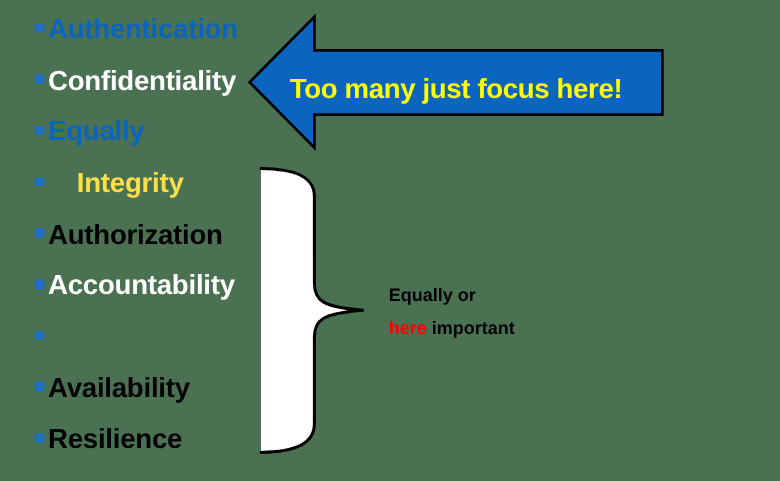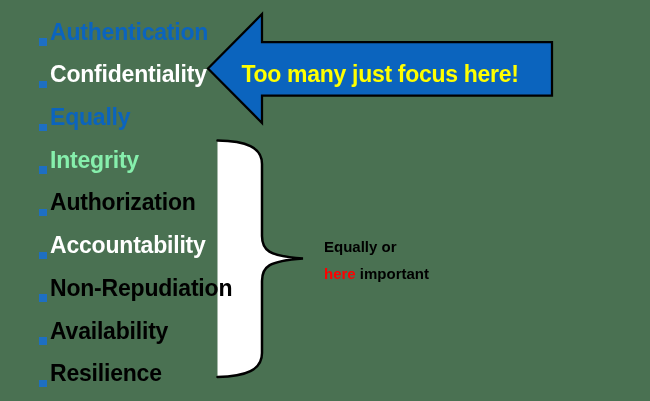--- a/index.html
+++ b/index.html
@@ -14,22 +14,22 @@
   }
   
   .list {
     position: absolute;
     left: 0; top: 3px;
     width: 230px;
   }
   .row {
     height: 42.7px;
     display: flex;
-    align-items: flex-end;
-    padding-left: 39px;
+    align-items: center;
+    padding-left: 29px;
   }
   .bullet {
     width: 7.5px; height: 7.5px;
     flex: 0 0 7.5px;
     margin-right: 3.5px;
     margin-top: -2px;
   }
   .label {
     font-size: 23px;
     font-weight: bold;
@@ -92,33 +92,32 @@
       <div class="row">
         <span class="bullet" style="background: rgb(30, 111, 194);"></span>
         <span class="label" style="color: #ffffff;">Confidentiality</span>
       </div>
       <div class="row">
         <span class="bullet" style="background: rgb(30, 111, 194);"></span>
         <span class="label" style="color: rgb(11, 100, 190);">Equally</span>
       </div>
       <div class="row">
         <span class="bullet" style="background: rgb(30, 111, 194);"></span>
-        <span class="label" style="color: #86efac;">Integrity</span>
+        <span class="label" style="color: #fde047; margin-left: 24px;">Integrity</span>
       </div>
       <div class="row">
         <span class="bullet" style="background: rgb(30, 111, 194);"></span>
         <span class="label" style="color: rgb(0, 0, 0);">Authorization</span>
       </div>
       <div class="row">
         <span class="bullet" style="background: rgb(30, 111, 194);"></span>
         <span class="label" style="color: #ffffff;">Accountability</span>
       </div>
       <div class="row">
         <span class="bullet" style="background: rgb(30, 111, 194);"></span>
-        <span class="label" style="color: rgb(0, 0, 0);">Non-Repudiation</span>
       </div>
       <div class="row">
         <span class="bullet" style="background: rgb(30, 111, 194);"></span>
         <span class="label" style="color: rgb(0, 0, 0);">Availability</span>
       </div>
       <div class="row">
         <span class="bullet" style="background: rgb(30, 111, 194);"></span>
         <span class="label" style="color: rgb(0, 0, 0);">Resilience</span>
       </div>
     </div>

